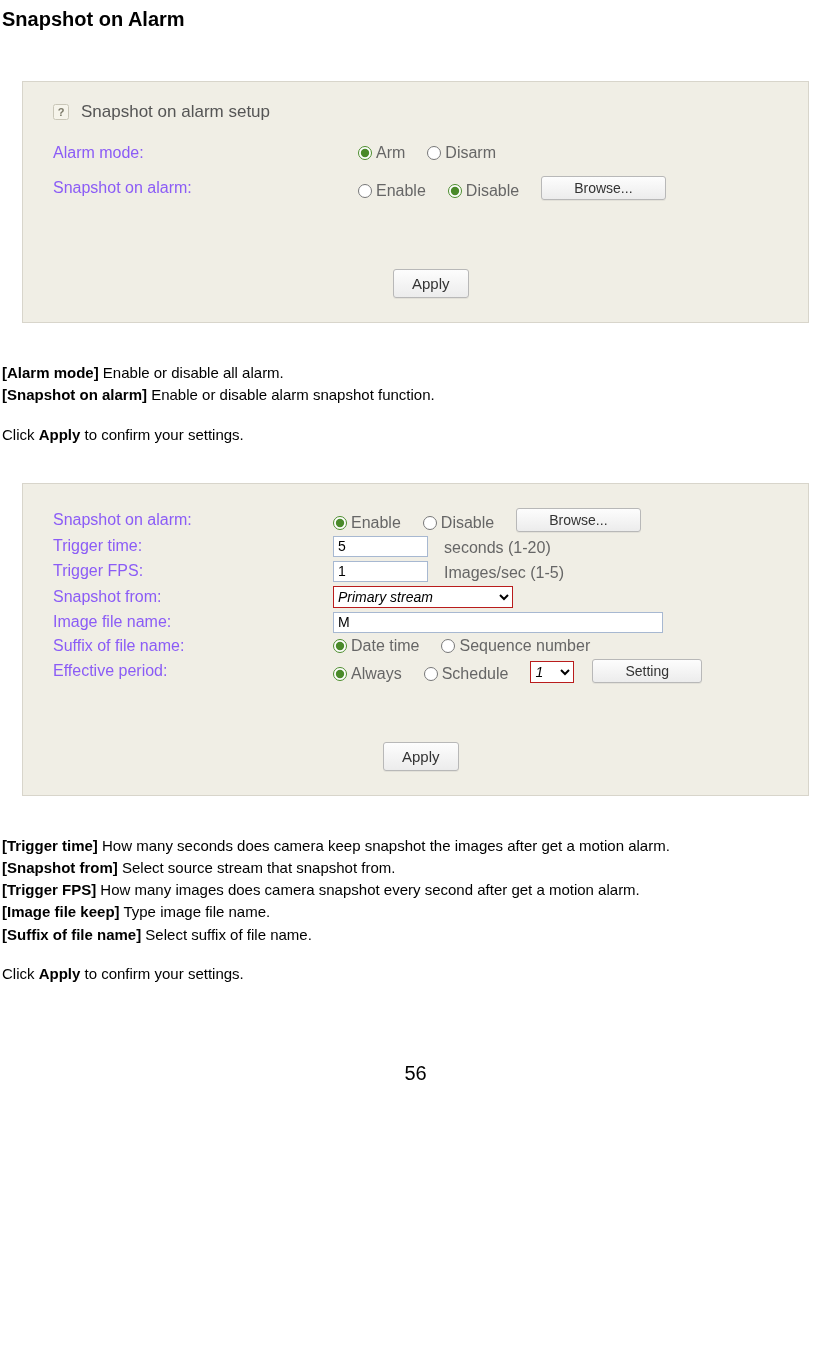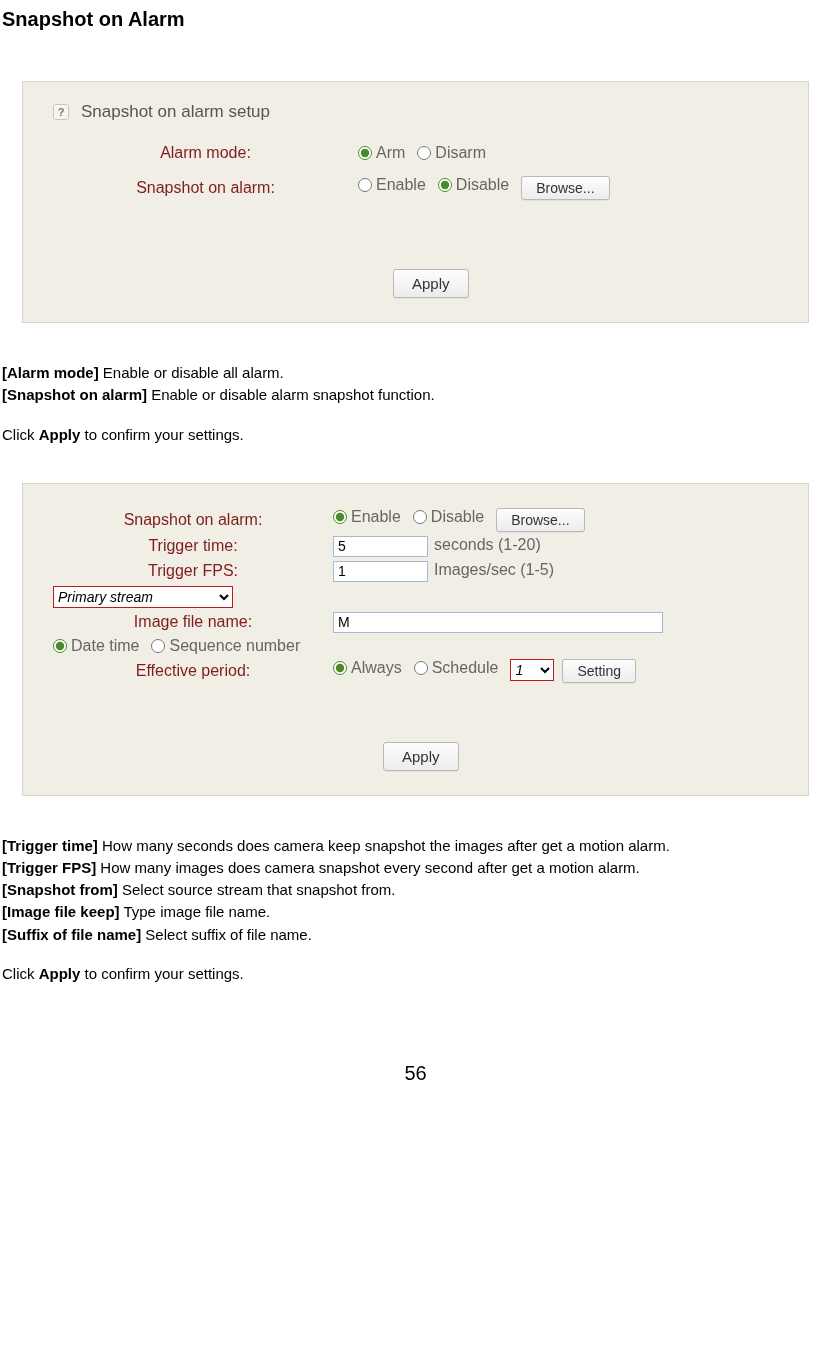--- a/index.html
+++ b/index.html
@@ -42,50 +42,49 @@
   .panel-help svg { display: block; }
   .form-row {
     display: flex;
     align-items: center;
     margin: 6px 0 14px 0;
   }
   .form-row.tight { margin: 4px 0; }
   .form-label {
     width: 305px;
     flex: 0 0 305px;
-    color: #7f1d1d;
-    text-align: center;
+    color: #8b5cf6;
   }
   .panel2 .form-label {
     width: 280px;
     flex: 0 0 280px;
   }
   .form-controls {
     display: flex;
-    align-items: flex-start;
-    gap: 2px;
+    align-items: flex-end;
+    gap: 12px;
     color: #666;
   }
   input[type=radio] {
     accent-color: #4a8a2a;
     width: 14px;
     height: 14px;
     margin: 0 4px 0 0;
     vertical-align: middle;
   }
   .radio-wrap {
     display: inline-flex;
     align-items: center;
     margin-right: 10px;
   }
   .btn {
     background: linear-gradient(#fdfdfd,#ececec);
     border: 1px solid #b8b8b8;
     border-radius: 3px;
-    padding: 3px 14px;
+    padding: 3px 32px;
     font-family: inherit;
     font-size: 14px;
     color: #333;
     cursor: pointer;
     box-shadow: 0 1px 0 rgba(0,0,0,0.05);
   }
   .btn.apply {
     padding: 5px 18px;
     font-size: 15px;
     margin-left: 340px;
@@ -210,35 +209,37 @@
 
   <div class="form-row tight">
     <div class="form-label">Trigger FPS:</div>
     <div class="form-controls">
       <input class="num-input" value="1" style="">
       <span class="after-text">Images/sec (1-5)</span>
     </div>
   </div>
 
   <div class="form-row tight">
+    <div class="form-label">Snapshot from:</div>
     <div class="form-controls">
       <select class="sel sel-wide">
         <option>Primary stream</option>
       </select>
     </div>
   </div>
 
   <div class="form-row tight">
     <div class="form-label">Image file name:</div>
     <div class="form-controls">
       <input class="text-input" value="M" style="">
     </div>
   </div>
 
   <div class="form-row tight">
+    <div class="form-label">Suffix of file name:</div>
     <div class="form-controls">
       <label class="radio-wrap">
         <input type="radio" checked="" style="">
         <span>Date time</span>
       </label>
       <label class="radio-wrap">
         <input type="radio" style="">
         <span>Sequence number</span>
       </label>
     </div>
@@ -263,24 +264,24 @@
   </div>
 
   <button class="btn apply">Apply</button>
 </div>
 
 <div class="desc-block">
   <p>
     <span class="bold-lead">[Trigger time]</span><span> How many seconds does camera keep snapshot the images after get a motion alarm.</span>
   </p>
   <p>
+    <span class="bold-lead">[Snapshot from]</span><span> Select source stream that snapshot from.</span>
+  </p>
+  <p>
     <span class="bold-lead">[Trigger FPS]</span><span> How many images does camera snapshot every second after get a motion alarm.</span>
-  </p>
-  <p>
-    <span class="bold-lead">[Snapshot from]</span><span> Select source stream that snapshot from.</span>
   </p>
   <p>
     <span class="bold-lead">[Image file keep]</span><span> Type image file name.</span>
   </p>
   <p>
     <span class="bold-lead">[Suffix of file name]</span><span> Select suffix of file name.</span>
   </p>
 </div>
 
 <p class="confirm-line">

